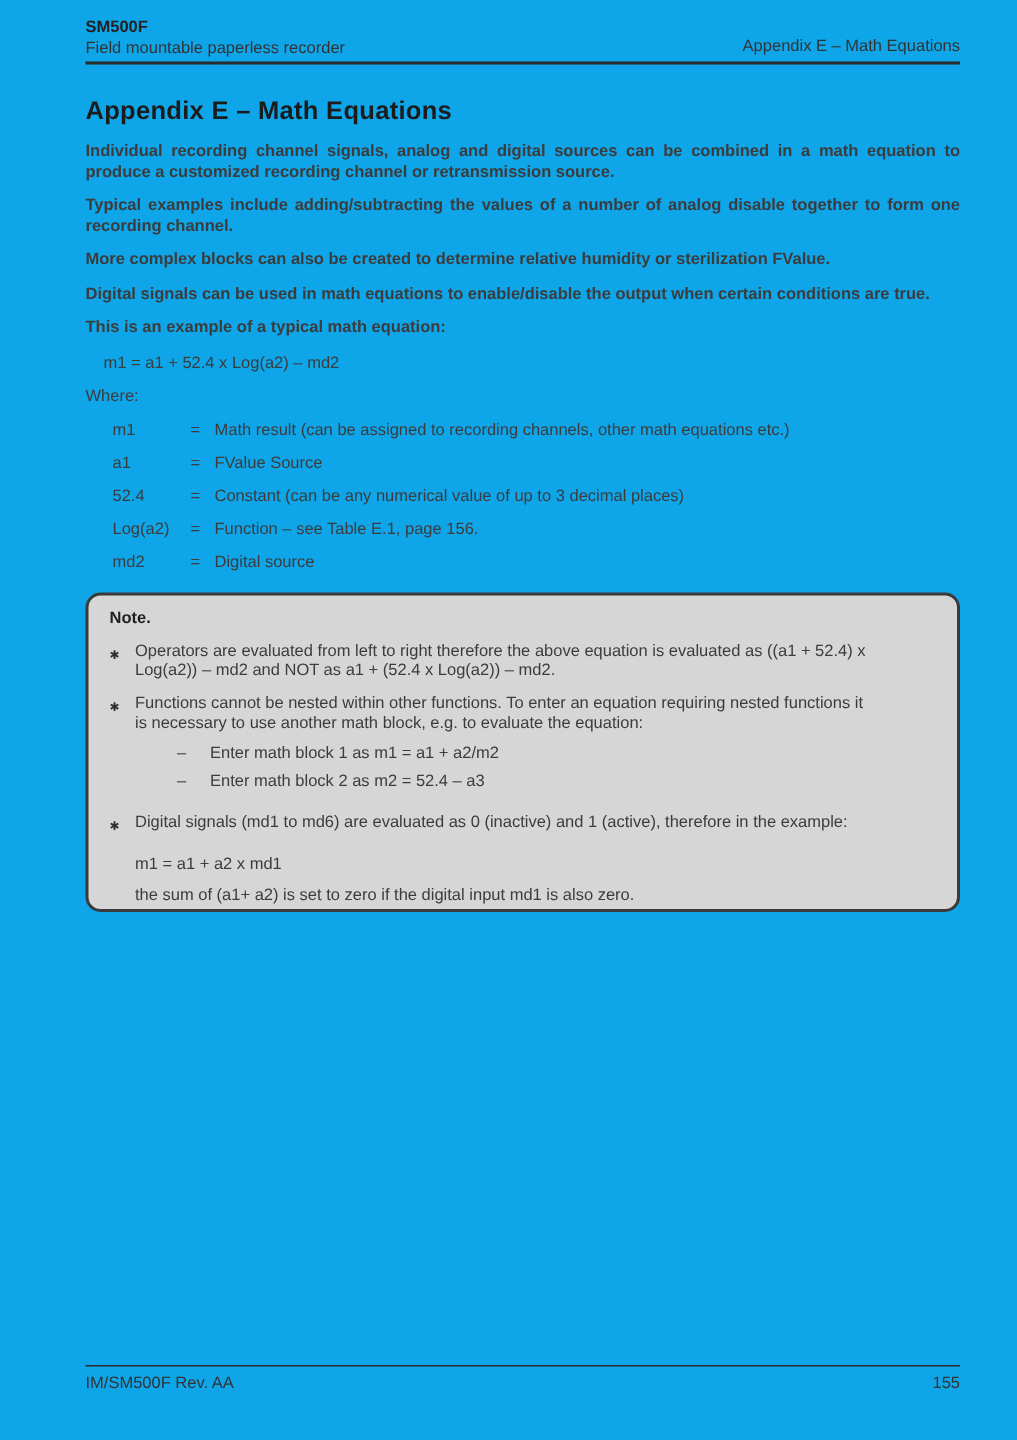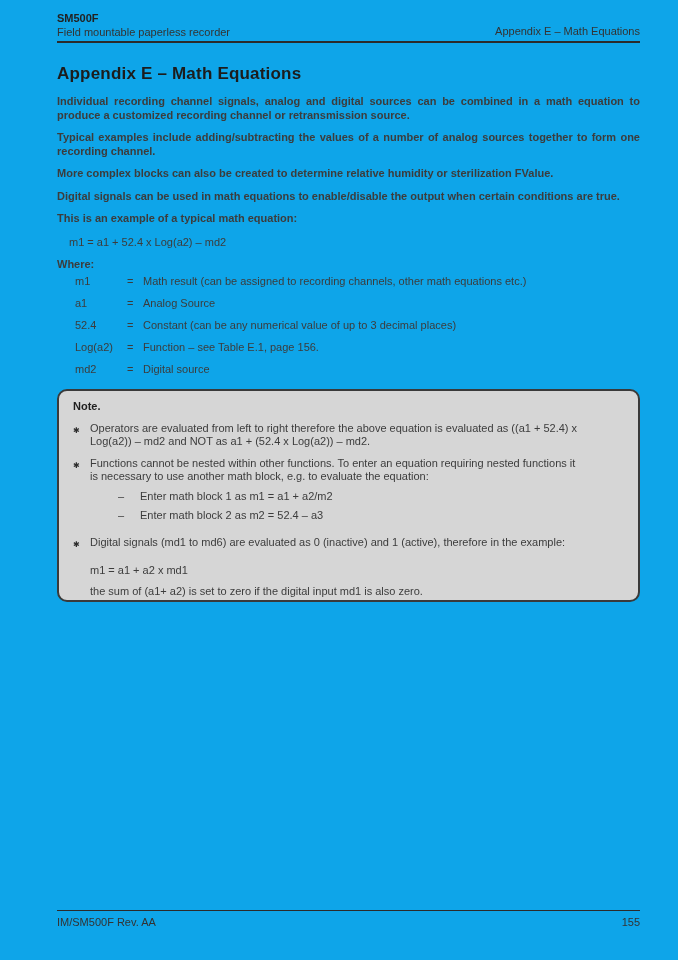--- a/index.html
+++ b/index.html
@@ -18,21 +18,21 @@
   .hdr { display:flex; justify-content:space-between; align-items:flex-end; }
   .hdr-product { font-size:11px; font-weight:bold; color:#222; }
   .hdr-sub { font-size:11px; color:#333; margin-top:2px; }
   .hdr-right { font-size:11px; color:#333; padding-bottom:1px; }
   .top-rule { border:none; border-top:2px solid #2b2b2b; margin-top:3px; }
   
   h1.title { font-size:17px; color:#1c1c1c; margin:21px 0 11px 0; letter-spacing:0.2px; }
   p.body { font-size:11px; line-height:13.5px; margin:0 0 9px 0; text-align:justify;font-weight:bold; }
   p.body.last { margin-bottom:10px; text-align:left; }
   .equation { font-size:11px; margin:0 0 10px 12px; }
-  .where { font-size:11px; margin:0 0 4px 0;font-weight:bold; }
+  .where { font-size:11px; margin:0 0 10px 0; }
   .defs { margin-left:18px; }
   .def-row { display:flex; font-size:11px; line-height:14px; margin-bottom:8px; }
   .def-term { width:52px; flex:none; }
   .def-eq { width:16px; flex:none; }
   .def-text { flex:1; }
   
   .note-box {
     margin-top:13px;
     height:213px;
     border:2px solid #3a3a3a;
@@ -71,39 +71,39 @@
       <div class="hdr-product">SM500F</div>
       <div class="hdr-sub">Field mountable paperless recorder</div>
     </div>
     <div class="hdr-right">Appendix E – Math Equations</div>
   </div>
   <hr class="top-rule">
 
   <h1 class="title">Appendix E – Math Equations</h1>
 
   <p class="body">Individual recording channel signals, analog and digital sources can be combined in a math equation to produce a customized recording channel or retransmission source.</p>
-  <p class="body">Typical examples include adding/subtracting the values of a number of analog sources together to form one recording channel.</p>
+  <p class="body">Typical examples include adding/subtracting the values of a number of analog disable together to form one recording channel.</p>
   <p class="body">More complex blocks can also be created to determine relative humidity or sterilization FValue.</p>
   <p class="body">Digital signals can be used in math equations to enable/disable the output when certain conditions are true.</p>
   <p class="body last">This is an example of a typical math equation:</p>
 
   <div class="equation">m1  =  a1 + 52.4 x Log(a2) – md2</div>
 
   <div class="where">Where:</div>
 
   <div class="defs">
     <div class="def-row">
       <span class="def-term">m1</span>
       <span class="def-eq">=</span>
       <span class="def-text">Math result (can be assigned to recording channels, other math equations etc.)</span>
     </div>
     <div class="def-row">
       <span class="def-term">a1</span>
       <span class="def-eq">=</span>
-      <span class="def-text">Analog Source</span>
+      <span class="def-text">FValue Source</span>
     </div>
     <div class="def-row">
       <span class="def-term">52.4</span>
       <span class="def-eq">=</span>
       <span class="def-text">Constant (can be any numerical value of up to 3 decimal places)</span>
     </div>
     <div class="def-row">
       <span class="def-term">Log(a2)</span>
       <span class="def-eq">=</span>
       <span class="def-text">Function – see Table E.1, page 156.</span>

